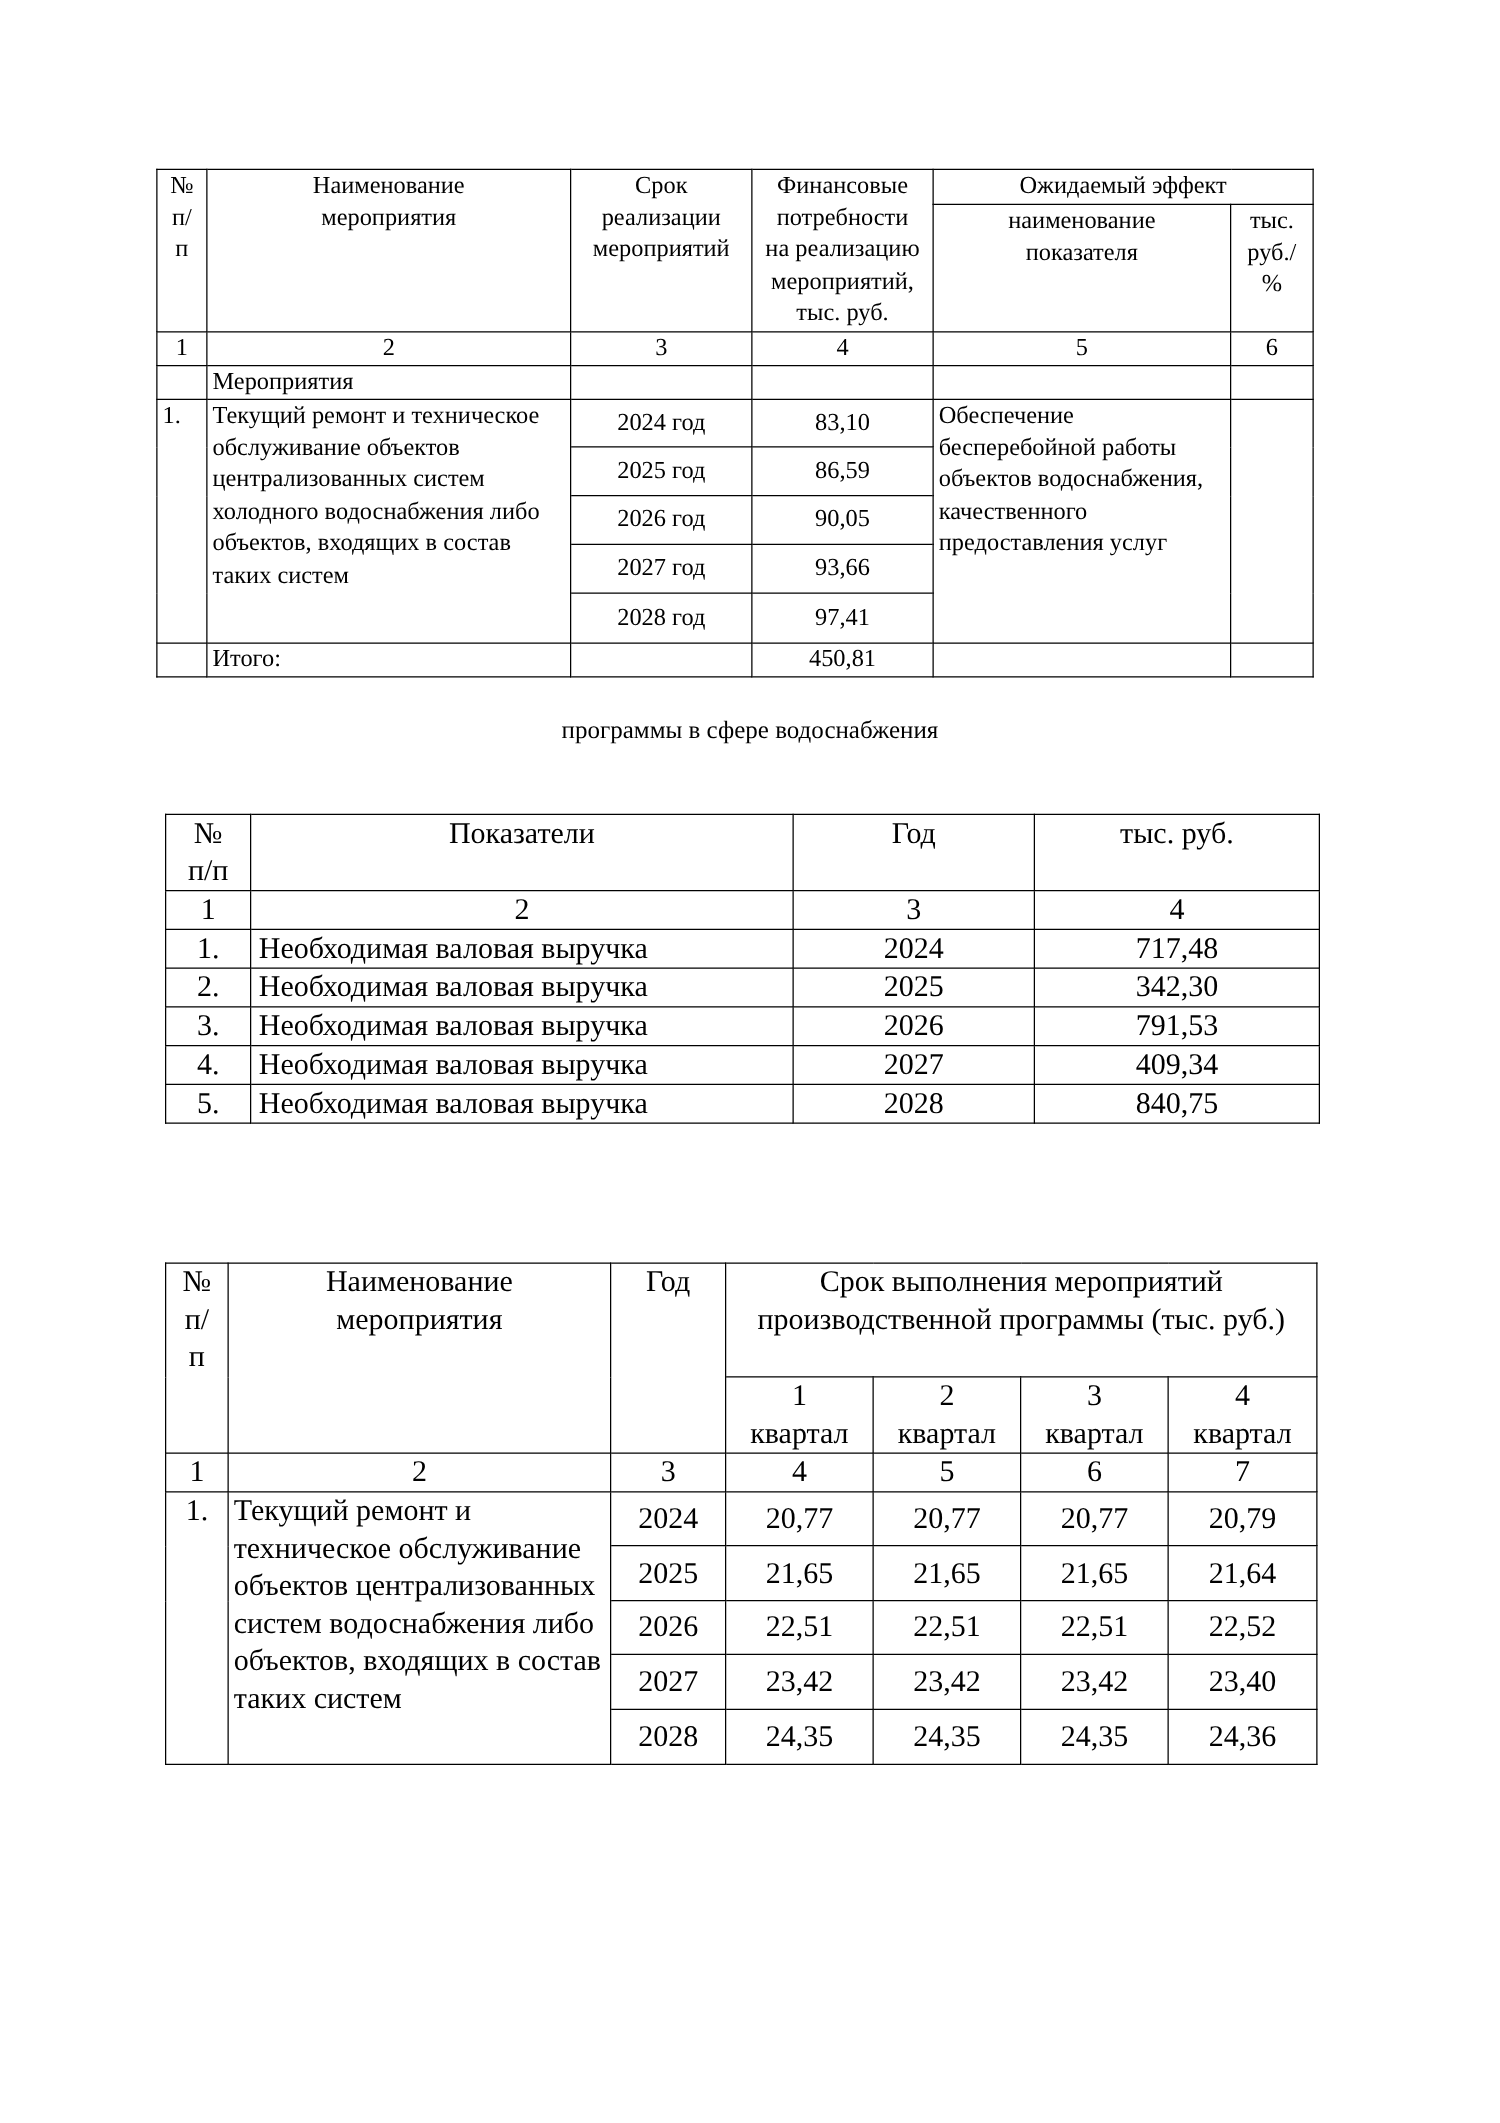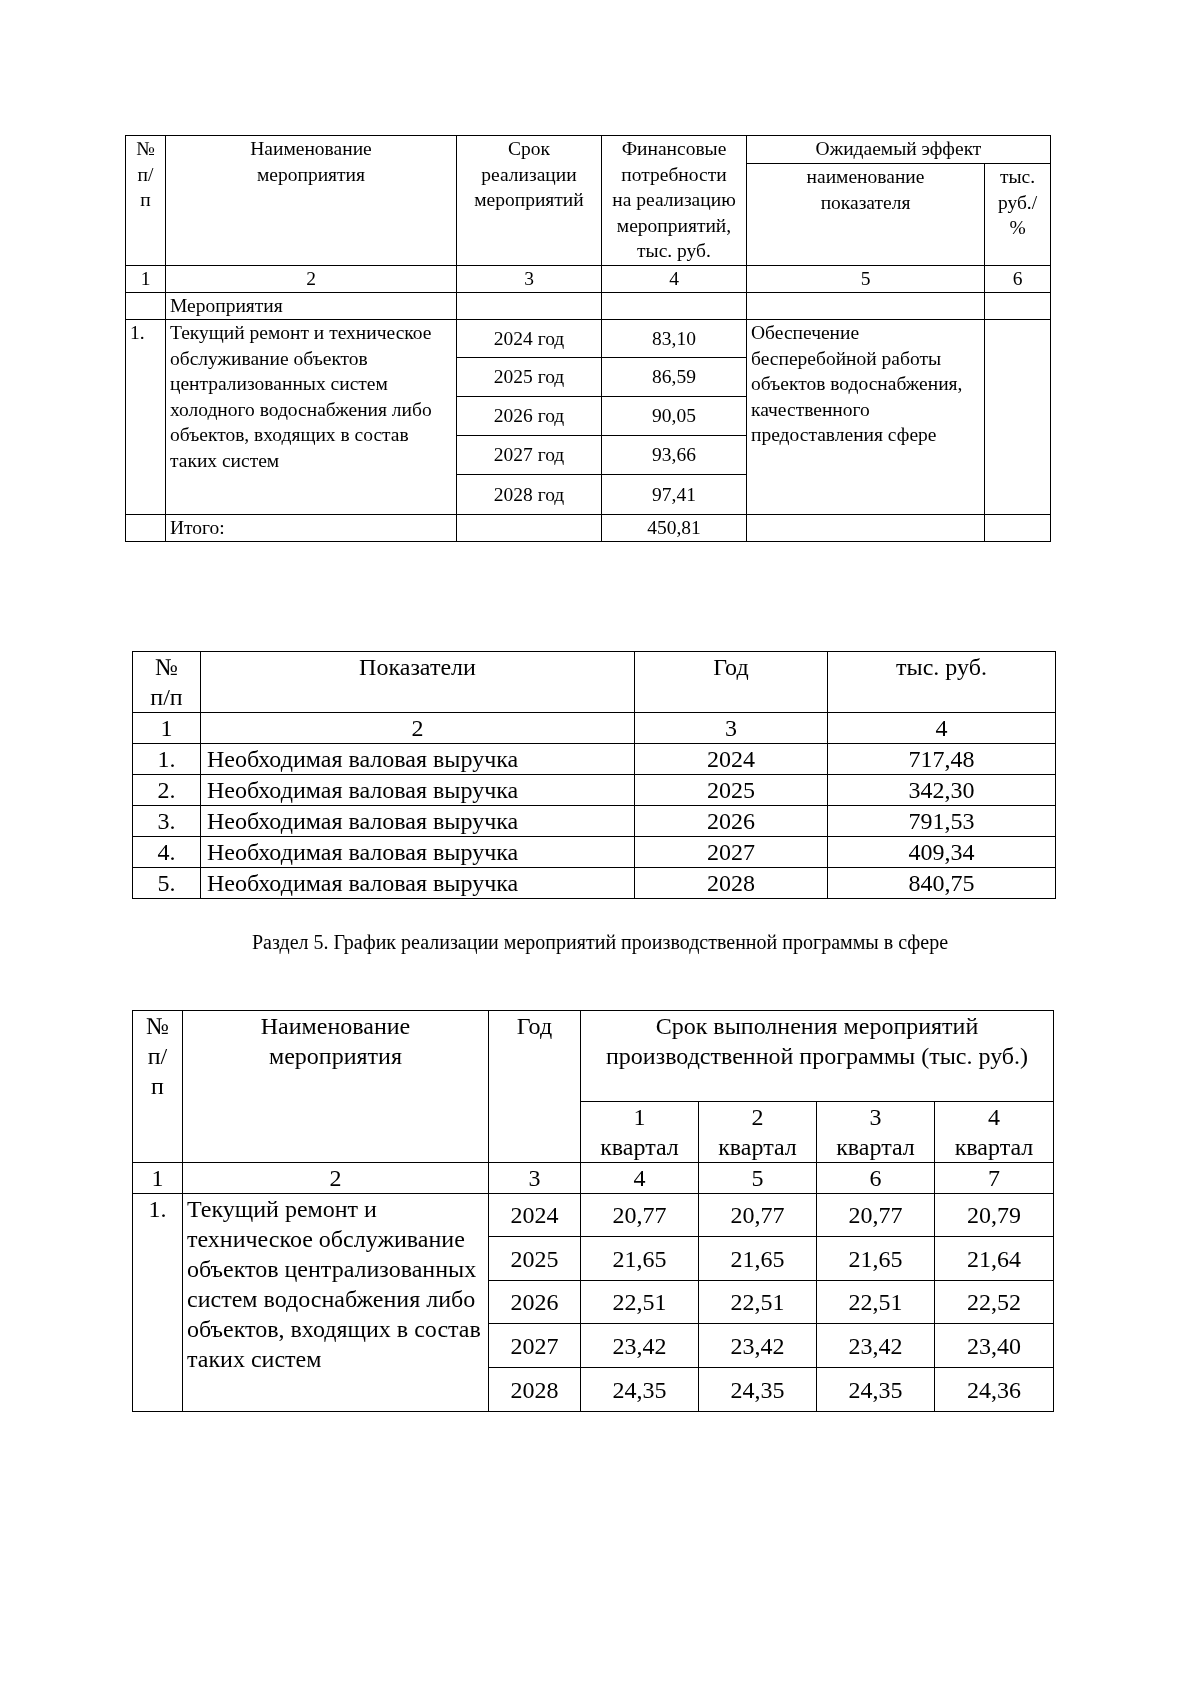--- a/index.html
+++ b/index.html
@@ -81,21 +81,21 @@
     <td></td>
     <td></td>
     <td></td>
     <td></td>
   </tr>
   <tr style="height:38px">
     <td rowspan="5" class="l">1.</td>
     <td rowspan="5" class="l">Текущий ремонт и техническое обслуживание объектов централизованных систем холодного водоснабжения либо объектов, входящих в состав таких систем</td>
     <td class="c mid">2024 год</td>
     <td class="c mid">83,10</td>
-    <td rowspan="5" class="l">Обеспечение бесперебойной работы объектов водоснабжения, качественного предоставления сфере</td>
+    <td rowspan="5" class="l">Обеспечение бесперебойной работы объектов водоснабжения, качественного предоставления услуг</td>
     <td rowspan="5"></td>
   </tr>
   <tr style="height:39px">
     <td class="c mid">2025 год</td>
     <td class="c mid">86,59</td>
   </tr>
   <tr style="height:39px">
     <td class="c mid">2026 год</td>
     <td class="c mid">90,05</td>
   </tr>
@@ -112,20 +112,21 @@
     <td class="l">Итого:</td>
     <td></td>
     <td class="c">450,81</td>
     <td></td>
     <td></td>
   </tr>
 </tbody>
   </table>
 
 <div id="h4" class="heading">
+  <div>программы в сфере водоснабжения</div>
 </div>
 
 <table id="t2">
   <colgroup>
     <col style="width:68px">
       <col style="width:434px">
       <col style="width:193px">
       <col style="width:228px">
   </colgroup>
   <tbody>
@@ -169,21 +170,20 @@
   <tr style="height:31px">
     <td class="c">5.</td>
     <td class="l">Необходимая валовая выручка</td>
     <td class="c">2028</td>
     <td class="c">840,75</td>
   </tr>
 </tbody>
   </table>
 
 <div id="h5" class="heading">
-  <div>Раздел 5. График реализации мероприятий производственной программы в сфере</div>
 </div>
 
 <table id="t3">
   <colgroup>
     <col style="width:50px">
       <col style="width:306px">
       <col style="width:92px">
     <col style="width:118px">
       <col style="width:118px">
       <col style="width:118px">

